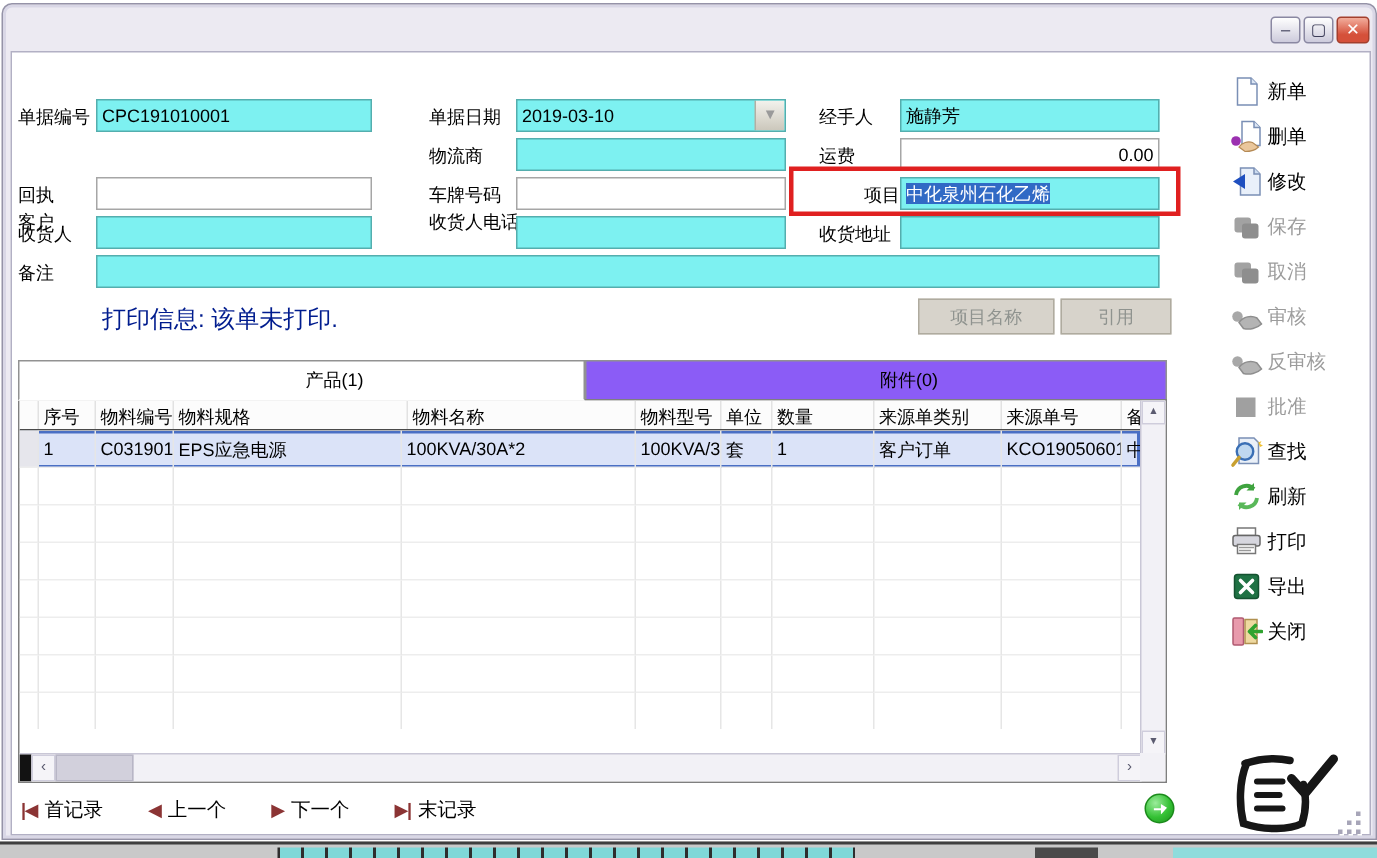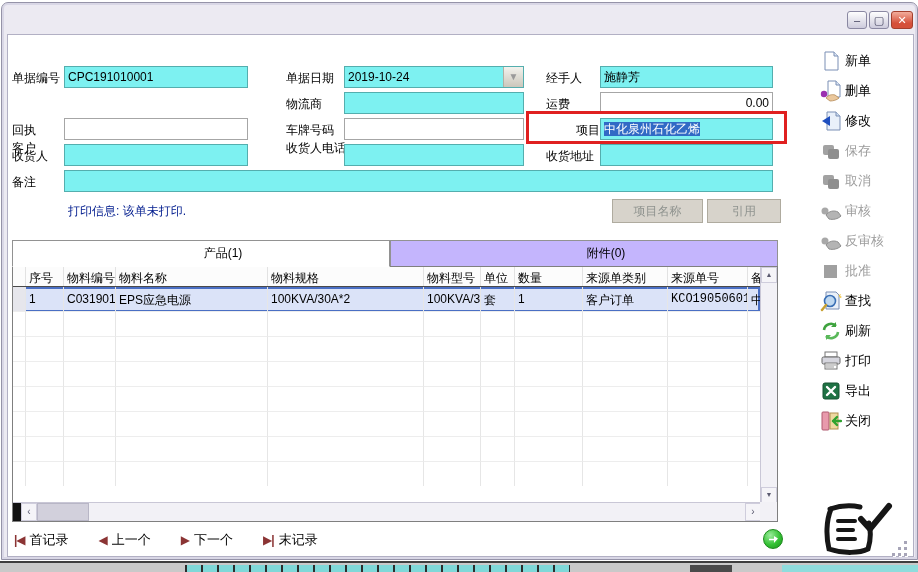--- a/index.html
+++ b/index.html
@@ -28,29 +28,29 @@
   .lbl{position:absolute;font-size:12px;color:#000;white-space:nowrap;}
   .fld{position:absolute;height:22px;box-sizing:border-box;border:1px solid #54AEAE;background:#7DF1F1;
     font-size:12px;line-height:20px;padding:0 3px;overflow:hidden;white-space:nowrap;color:#000;}
   .fld.white{background:#fff;border-color:#A6A6A6;}
   .fld.right{text-align:right;}
   .sel-text{background:#316AC5;color:#fff;}
   .drop-btn{position:absolute;right:0;top:0;width:19px;height:20px;
     background:linear-gradient(#F3F2ED,#CBC7BB);border-left:1px solid #B3AFA3;
     color:#9A9A9A;font-size:10px;line-height:20px;text-align:center;}
   .red-annot{position:absolute;left:526px;top:111px;width:261px;height:33px;border:3px solid #E02020;box-sizing:border-box;z-index:6;pointer-events:none;}
-  .print-info{position:absolute;left:68px;top:203px;font-size:12px;color:#001C8E;}
+  .print-info{position:absolute;left:68px;top:203px;font-size:16px;color:#001C8E;}
   .gbtn{position:absolute;top:199px;height:24px;background:#D7D3CB;border:1px solid #AFAB9F;
     color:#8F938F;font-size:12px;text-align:center;line-height:22px;box-sizing:border-box;}
 
   
   .tab{position:absolute;top:240px;height:27px;box-sizing:border-box;border:1px solid #929292;
     font-size:12px;text-align:center;line-height:25px;color:#000;padding-left:44px;}
   .tab.active{background:#fff;border-bottom:1px solid #fff;z-index:2;}
-  .tab.inactive{background:#c4b5fd;}
+  .tab.inactive{background:#8b5cf6;}
 
   
   .grid{position:absolute;left:12px;top:266px;width:766px;height:256px;border:1px solid #7F7F7F;background:#fff;box-sizing:border-box;overflow:hidden;}
   .ghead{position:absolute;left:0;top:0;width:747px;height:20px;display:flex;border-bottom:1px solid #4A4A4A;box-sizing:border-box;background:#FCFCFC;overflow:hidden;}
   .th{flex:none;box-sizing:border-box;font-size:12px;color:#000;padding:3px 1px 0 3px;border-right:1px solid #E2E2E2;overflow:hidden;white-space:nowrap;}
   .gbody{position:absolute;left:0;top:20px;width:747px;height:199px;overflow:hidden;}
   .tr{display:flex;height:25px;position:relative;}
   .tr.sel{background:#DBE3F8;box-shadow:inset 0 0 0 2px #4A6FC4;}
   .td{flex:none;box-sizing:border-box;font-size:12px;color:#000;padding:5px 1px 0 3px;border-right:1px solid #E6E6E6;border-bottom:1px solid #EDEDED;overflow:hidden;white-space:nowrap;}
   .td.selcell{background:#E6E6EC;}
@@ -98,21 +98,21 @@
     <div class="winbtn" style="left:867px;">▢</div>
     <div class="winbtn close" style="left:889px;">✕</div>
     <div class="client"></div>
   </div>
 
   <div class="lbl" style="left:12px;top:70px;">单据编号</div>
   <div class="fld" style="left:64px;top:66px;width:184px;">CPC191010001</div>
 
   <div class="lbl" style="left:286px;top:70px;">单据日期</div>
   <div class="fld" style="left:344px;top:66px;width:180px;">
-    <span>2019-10-24</span>
+    <span>2019-03-10</span>
     <span class="drop-btn">▼</span>
   </div>
 
   <div class="lbl" style="left:546px;top:70px;">经手人</div>
   <div class="fld" style="left:600px;top:66px;width:173px;">施静芳</div>
 
   <div class="lbl" style="left:12px;top:96px;margin-top:44px;">客户</div>
 
   <div class="lbl" style="left:286px;top:96px;">物流商</div>
   <div class="fld" style="left:344px;top:92px;width:180px;"></div>
@@ -147,41 +147,41 @@
   <div class="gbtn" style="left:707px;width:74px;">引用</div>
 
   <div class="tab active" style="left:12px;width:378px;">产品(1)</div>
   <div class="tab inactive" style="left:390px;width:388px;">附件(0)</div>
 
   <div class="grid">
     <div class="ghead" id="ghead">
         <div class="th" style="width: 13px;"></div>
         <div class="th" style="width: 38px;">序号</div>
         <div class="th" style="width: 52px;">物料编号</div>
+        <div class="th" style="width: 156px;">物料规格</div>
         <div class="th" style="width: 152px;">物料名称</div>
-        <div class="th" style="width: 156px;">物料规格</div>
         <div class="th" style="width: 57px;">物料型号</div>
         <div class="th" style="width: 34px;">单位</div>
         <div class="th" style="width: 68px;">数量</div>
         <div class="th" style="width: 85px;">来源单类别</div>
         <div class="th" style="width: 80px;">来源单号</div>
         <div class="th" style="width: 60px;">备注</div>
       </div>
     <div class="gbody" id="gbody">
         <div class="tr sel">
           <div class="td selcell" style="width: 13px;"></div>
           <div class="td" style="width: 38px;">1</div>
           <div class="td" style="width: 52px;">C0319013</div>
           <div class="td" style="width: 152px;">EPS应急电源</div>
           <div class="td" style="width: 156px;">100KVA/30A*2</div>
           <div class="td" style="width: 57px;">100KVA/30A*2</div>
           <div class="td" style="width: 34px;">套</div>
           <div class="td" style="width: 68px;">1</div>
           <div class="td" style="width: 85px;">客户订单</div>
-          <div class="td" style="width: 80px; font-family: Liberation Mono, monospace;">KCO19050601</div>
+          <div class="td" style="width: 80px;">KCO19050601</div>
           <div class="td" style="width: 60px;">中</div>
         </div>
         <div class="tr">
           <div class="td" style="width: 13px;"></div>
           <div class="td" style="width: 38px;"></div>
           <div class="td" style="width: 52px;"></div>
           <div class="td" style="width: 152px;"></div>
           <div class="td" style="width: 156px;"></div>
           <div class="td" style="width: 57px;"></div>
           <div class="td" style="width: 34px;"></div>

